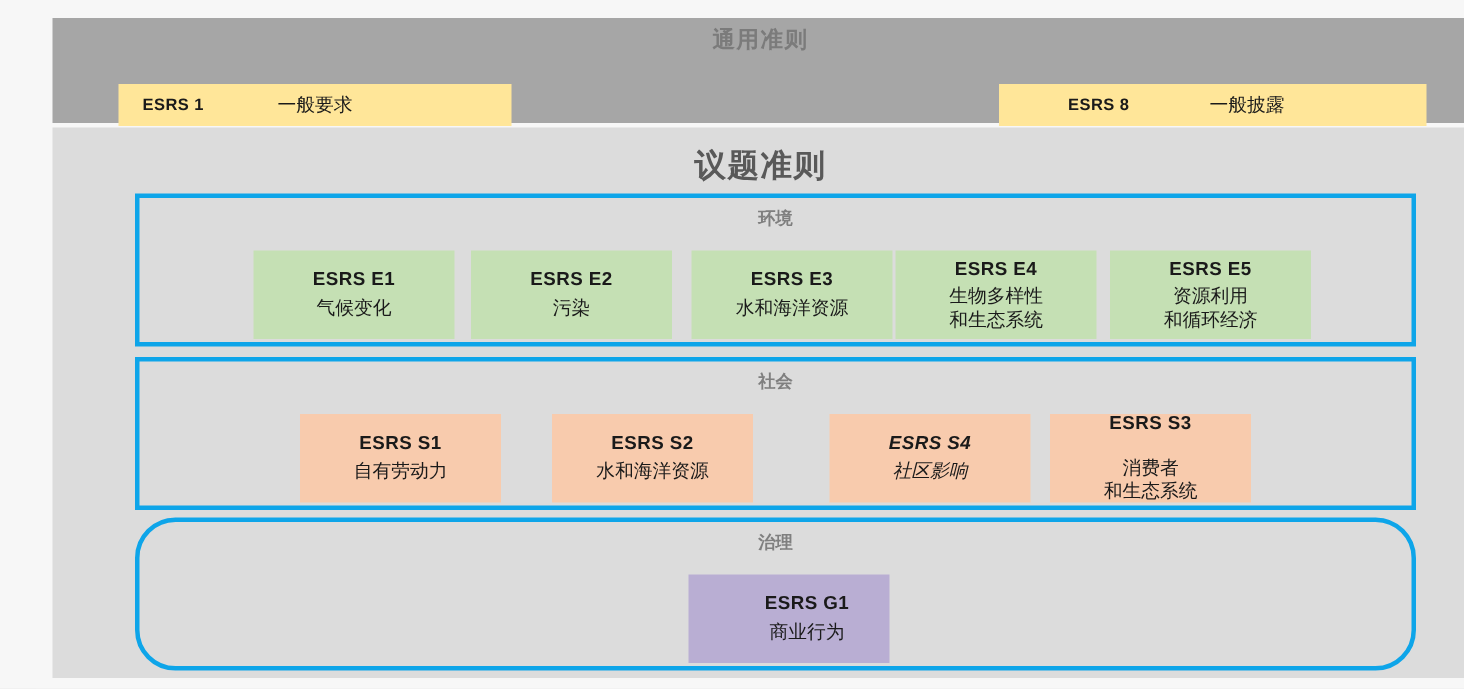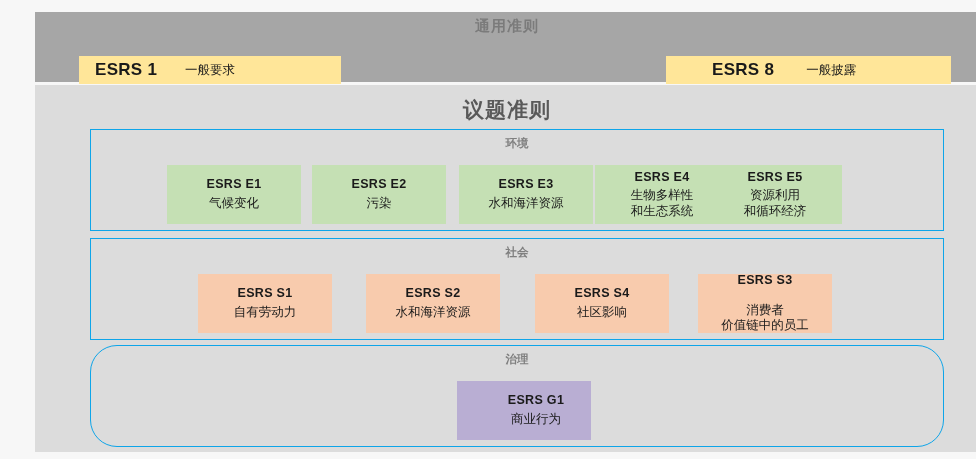--- a/index.html
+++ b/index.html
@@ -44,21 +44,21 @@
     position: absolute;
     top: 44px;
     height: 28px;
     background: #ffe699;
     display: flex;
     align-items: center;
   }
   .esrs-pill .code {
     position: absolute;
     left: 16px;
-    font-size: 17px;
+    font-size: 11px;
     font-weight: bold;
     color: #1a1a1a;
     letter-spacing: .3px;
   }
   .esrs-pill .name {
     position: absolute;
     left: 50%;
     transform: translateX(-50%);
     font-size: 12.5px;
     color: #1a1a1a;
@@ -88,21 +88,21 @@
     color: #595959;
     letter-spacing: 1px;
   }
 
   
   .cat-panel {
     position: absolute;
     left: 55px;
     width: 854px;
     height: 102px;
-    border: 1px solid #0ea5e9;
+    border: 3px solid #0ea5e9;
     background: #dcdcdc;
   }
   #panel-environment { top: 44px; }
   #panel-social      { top: 153px; }
   #panel-governance  { top: 260px; border-radius: 27px; }
 
   .cat-label {
     position: absolute;
     left: 0;
     top: 6px;
@@ -139,26 +139,26 @@
 
   .env-box { background: #c5e0b4; }
   .soc-box { background: #f8cbad; }
   .gov-box { background: #b9aed3; padding-left: 24px; }
 
   
   #box-e1 { left: 76px;  width: 134px; }
   #box-e2 { left: 221px; width: 134px; }
   #box-e3 { left: 368px; width: 134px; }
   #box-e4 { left: 504px; width: 134px; }
-  #box-e5 { left: 617px; width: 134px; }
+  #box-e5 { left: 647px; width: 134px; }
 
   
   #box-s1 { left: 107px; width: 134px; }
   #box-s2 { left: 275px; width: 134px; }
-  #box-s4 { left: 444px; width: 134px; }
+  #box-s4 { left: 460px; width: 134px; font-style: italic; }
   #box-s3 { left: 607px; width: 134px; gap: 11px; }
 
   
   #box-g1 { left: 366px; width: 134px; }
 </style>
 </head>
 <body>
 
 <div id="root">
 
@@ -226,21 +226,21 @@
       </div>
 
       <div class="std-box soc-box" id="box-s4">
         <span class="code">ESRS S4</span>
         <span class="name">社区影响</span>
       </div>
 
       <div class="std-box soc-box" id="box-s3">
         <span class="code">ESRS S3</span>
         <span class="name">消费者
-价值链中的员工</span>
+和生态系统</span>
       </div>
     </div>
 
     <div class="cat-panel" id="panel-governance">
       <div class="cat-label">治理</div>
 
       <div class="std-box gov-box" id="box-g1">
         <span class="code">ESRS G1</span>
         <span class="name">商业行为</span>
       </div>

